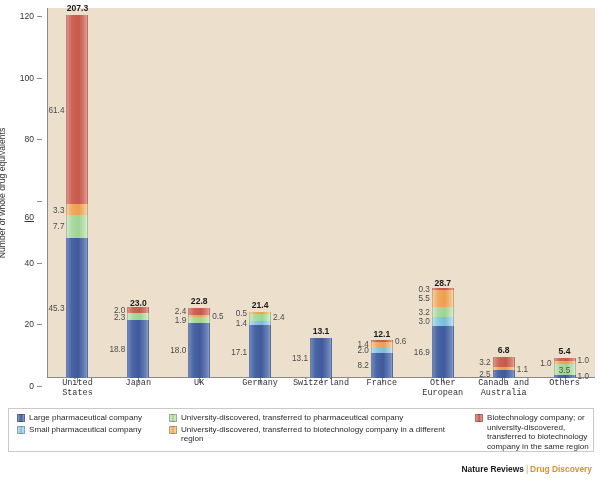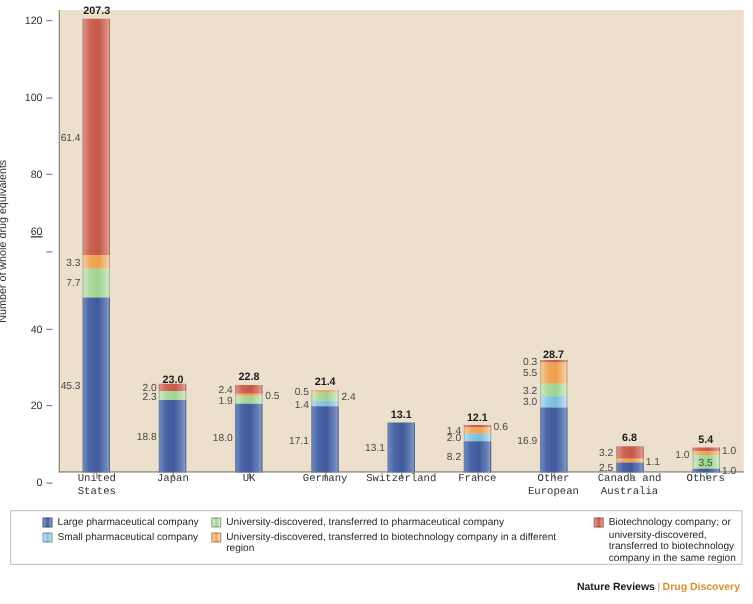--- a/index.html
+++ b/index.html
@@ -126,21 +126,21 @@
     position:absolute;
     left:8px; top:408px;
     width:586px; height:44px;
     border:1px solid #c9c9c9;
     box-sizing:border-box;
   }
   .legend-col{
     position:absolute;
     top:4px;
   }
-  .legend-col.col1{left:25px;width:146px;text-align:center;}
+  .legend-col.col1{left:8px;width:146px;text-align:center;}
   .legend-col.col2{left:160px;width:300px;}
   .legend-col.col3{left:466px;width:120px;}
   .legend-row{
     display:flex;
     align-items:flex-start;
     margin-bottom:2px;
   }
   .swatch{
     width:8px;height:8px;
     margin-top:1px;
@@ -178,21 +178,21 @@
 
   <div class="ylabels">
     <div class="y-axis-title">Number of whole drug equivalents</div>
     <div id="yticks">
         <div class="ylab" style="top: 373px;">0</div>
         <div class="ytickmark" style="top: 378px;"></div>
         <div class="ylab" style="top: 311.333px;">20</div>
         <div class="ytickmark" style="top: 316.333px;"></div>
         <div class="ylab" style="top: 249.667px;">40</div>
         <div class="ytickmark" style="top: 254.667px;"></div>
-        <div class="ylab" style="top: 172px; text-decoration: underline;">60</div>
+        <div class="ylab" style="top: 204px; text-decoration: underline;">60</div>
         <div class="ytickmark" style="top: 193px;"></div>
         <div class="ylab" style="top: 126.333px;">80</div>
         <div class="ytickmark" style="top: 131.333px;"></div>
         <div class="ylab" style="top: 64.6667px;">100</div>
         <div class="ytickmark" style="top: 69.6667px;"></div>
         <div class="ylab" style="top: 3px;">120</div>
         <div class="ytickmark" style="top: 8px;"></div>
       </div>
   </div>
 

